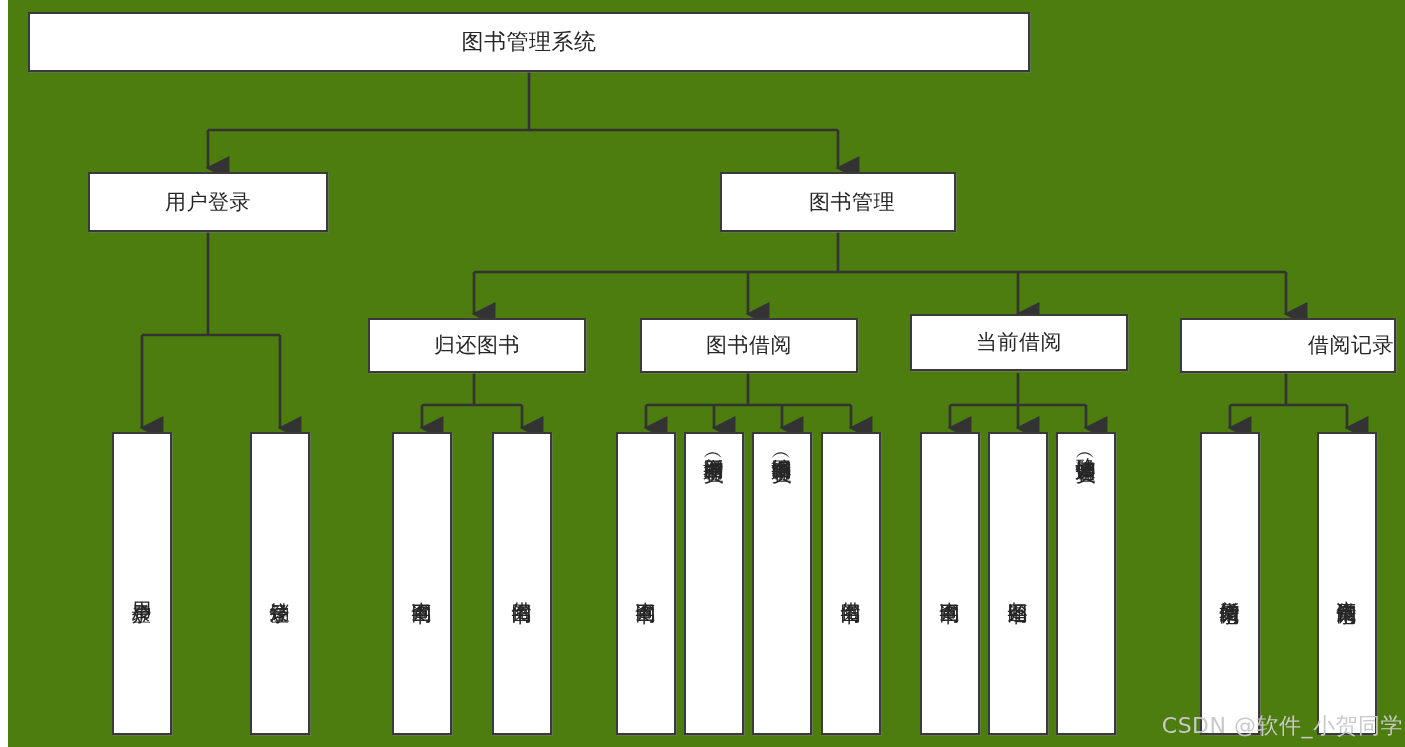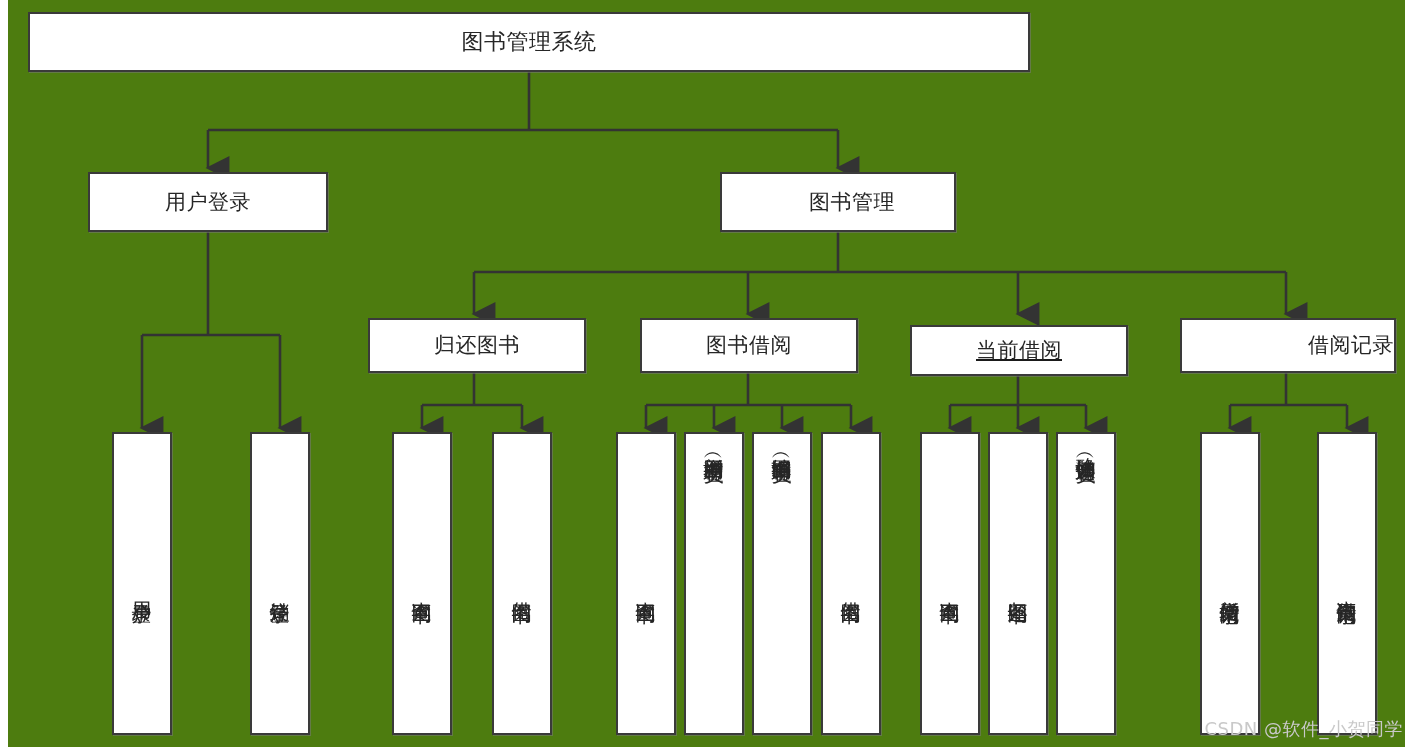--- a/index.html
+++ b/index.html
@@ -61,21 +61,21 @@
     max-height: 100%;
   }
   .node.leaf.mid .label {
     margin-top: auto;
     margin-bottom: auto;
   }
   #watermark {
     position: absolute;
     right: 10px;
     bottom: 6px;
-    font-size: 18px;
+    font-size: 22px;
     color: #c9c9c9;
     letter-spacing: 0.5px;
     z-index: 3;
     white-space: nowrap;
   }
 </style>
 </head>
 <body>
 
 <div id="canvas">
@@ -143,21 +143,21 @@
   <div class="node" style="left:712px; top:172px; width:236px; height:60px;padding-left:28px;">
     <span class="label">图书管理</span>
   </div>
 
   <div class="node" style="left:360px; top:318px; width:218px; height:55px;">
     <span class="label">归还图书</span>
   </div>
   <div class="node" style="left:632px; top:318px; width:218px; height:55px;">
     <span class="label">图书借阅</span>
   </div>
-  <div class="node" style="left:902px; top:325px; width:218px; height:51px;text-decoration:underline;">
+  <div class="node" style="left:902px; top:314px; width:218px; height:57px;">
     <span class="label">当前借阅</span>
   </div>
   <div class="node" style="left:1172px; top:318px; width:216px; height:55px;justify-content:flex-end;">
     <span class="label">借阅记录</span>
   </div>
 
   <div class="node leaf mid" style="left:104px; top:432px; width:60px; height:303px;">
     <span class="label">用户登录</span>
   </div>
   <div class="node leaf mid" style="left:242px; top:432px; width:60px; height:303px;">

